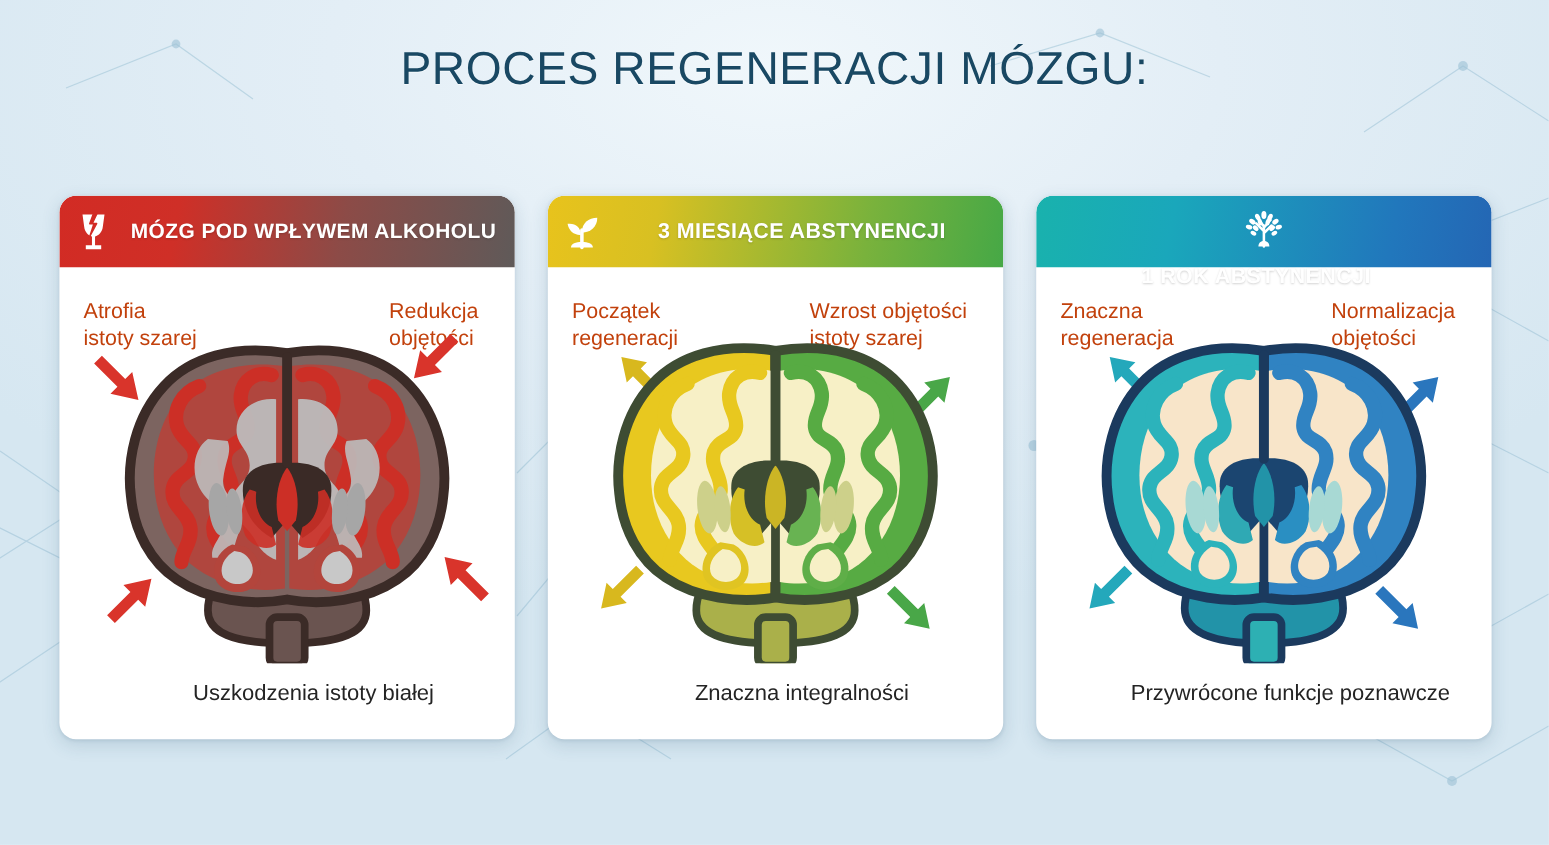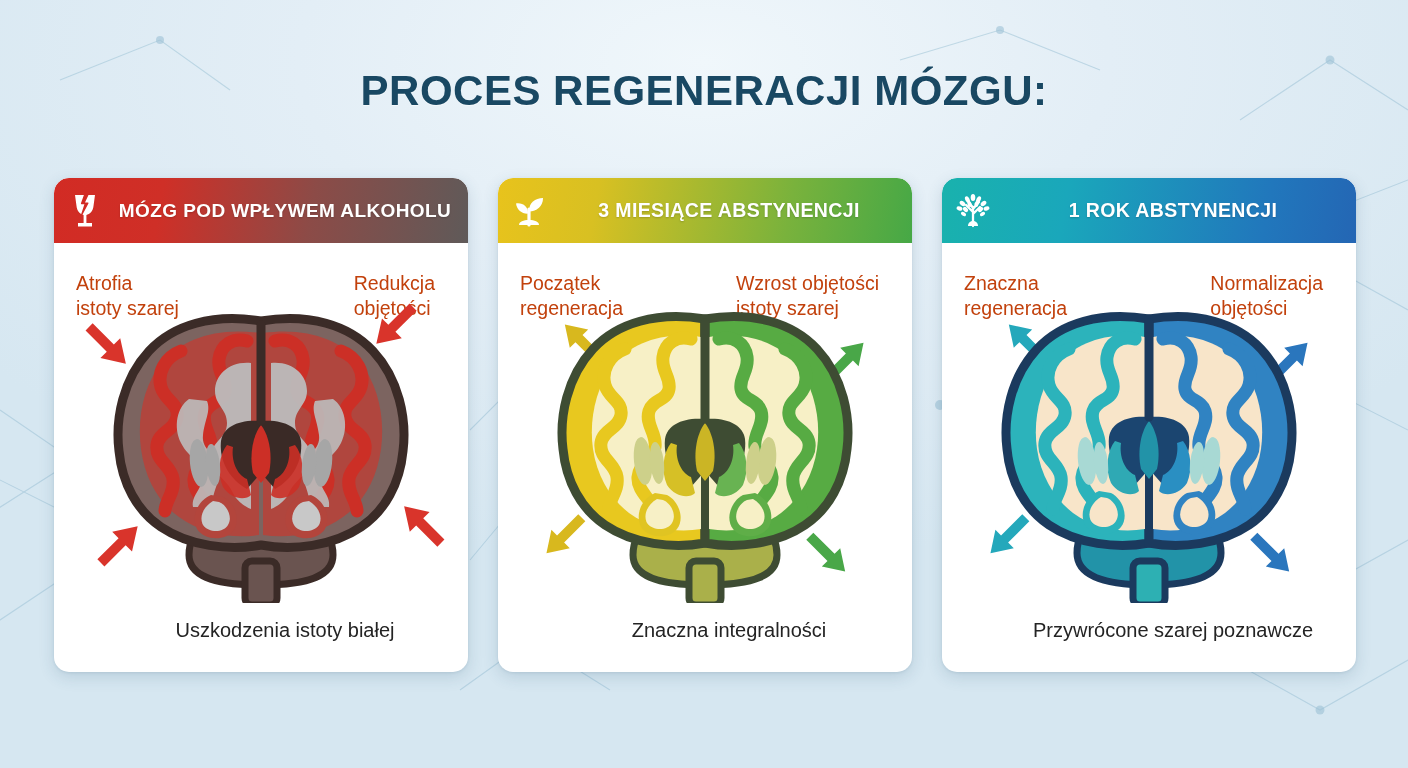--- a/index.html
+++ b/index.html
@@ -17,25 +17,24 @@
     background:
       radial-gradient(ellipse 900px 500px at 50% 8%, #f0f7fb 0%, #e3eef6 45%, #d6e7f1 100%);
   }
   .bg-net{position:absolute;inset:0;}
 
   
   .title{
     position:absolute;left:0;right:0;top:36px;
     text-align:center;
     font-size:42px;line-height:52px;
-    font-weight:bold;
+    font-weight:normal;
     letter-spacing:.5px;
     color:#194863;
     text-shadow:0 1px 0 rgba(255,255,255,.55);
-    margin-top:29px;
   }
   .title .l2{display:block;}
 
   
   .cards{position:absolute;left:54px;top:178px;width:1066px;height:496px;}
   .card{
     position:absolute;top:0;width:414px;height:494px;
     background:#ffffff;
     border-radius:15px;
     box-shadow:0 5px 16px rgba(40,80,110,.16), 0 1px 3px rgba(40,80,110,.10);
@@ -45,21 +44,21 @@
   .card.c2{left:444px;}
   .card.c3{left:888px;}
 
   .card-head{
     position:relative;height:65px;
     display:flex;align-items:center;
     border-radius:15px 15px 0 0;
   }
   .c1 .card-head{background:linear-gradient(100deg,#d22b24 0%,#cf2f27 26%,#8c4b47 62%,#5f5a59 100%);}
   .c2 .card-head{background:linear-gradient(100deg,#e8c31c 0%,#d8c022 24%,#79b23c 70%,#46a846 100%);align-items:center;}
-  .c3 .card-head{background:linear-gradient(100deg,#19b2ad 0%,#1aa7bb 30%,#2177bc 78%,#2466b4 100%);}
+  .c3 .card-head{background:linear-gradient(100deg,#19b2ad 0%,#1aa7bb 30%,#2177bc 78%,#2466b4 100%);flex-direction:column;}
 
   .head-icon{
     width:62px;flex:0 0 62px;
     display:flex;align-items:center;justify-content:center;
   }
   .head-title{
     flex:1;padding-right:14px;
     color:#ffffff;
     font-size:19.5px;font-weight:bold;line-height:23px;
     letter-spacing:.4px;
@@ -247,21 +246,21 @@
             <path d="M17 17 C17 9 23 4 31 4 C31 12 25 17.5 17 17.5 Z" fill="#ffffff"></path>
             <path d="M16 19 C16 13 11 8.5 4 9.5 C5 16 10 20 16 19.6 Z" fill="#ffffff"></path>
             <path d="M7 31 C7 27.5 11.5 26 17 26 C22.5 26 27 27.5 27 31 Z" fill="#ffffff"></path>
           </svg>
         </div>
         <div class="head-title">3 MIESIĄCE ABSTYNENCJI</div>
       </div>
 
       <div class="card-body">
         <div class="lbl left">Początek
-regeneracja</div>
+regeneracji</div>
         <div class="lbl right">Wzrost objętości
 istoty szarej</div>
 
         <div class="brain-wrap">
           <svg width="400" height="300" viewBox="0 0 400 300">
 
             <g>
               <g transform="translate(86,66) rotate(-135)" fill="#d8b81e">
                 <path d="M0 8 H30 V0 L50 13 L30 26 V18 H0 Z"></path>
               </g>
@@ -407,18 +406,18 @@
               <ellipse cx="248" cy="160" rx="7" ry="21" transform="rotate(6 248 160)"></ellipse>
             </g>
             <path d="M150 188 C136 194 130 210 136 222 C144 234 164 234 172 224 C180 214 174 196 162 190 Z" fill="#2cb3bb"></path>
             <path d="M250 188 C264 194 270 210 264 222 C256 234 236 234 228 224 C220 214 226 196 238 190 Z" fill="#3083c2"></path>
             <path d="M152 194 C142 200 138 210 142 218 C148 226 162 226 167 218 C172 210 166 198 158 195 Z" fill="#f8e5c9"></path>
             <path d="M248 194 C258 200 262 210 258 218 C252 226 238 226 233 218 C228 210 234 198 242 195 Z" fill="#f8e5c9"></path>
             <path d="M200 20 L200 114" stroke="#1b3a5e" stroke-width="9" stroke-linecap="round" fill="none"></path>
           </svg>
         </div>
 
-        <div class="caption">Przywrócone szarej poznawcze</div>
+        <div class="caption">Przywrócone funkcje poznawcze</div>
       </div>
     </div>
 
   </div>
 </div>
 
 </body></html>

